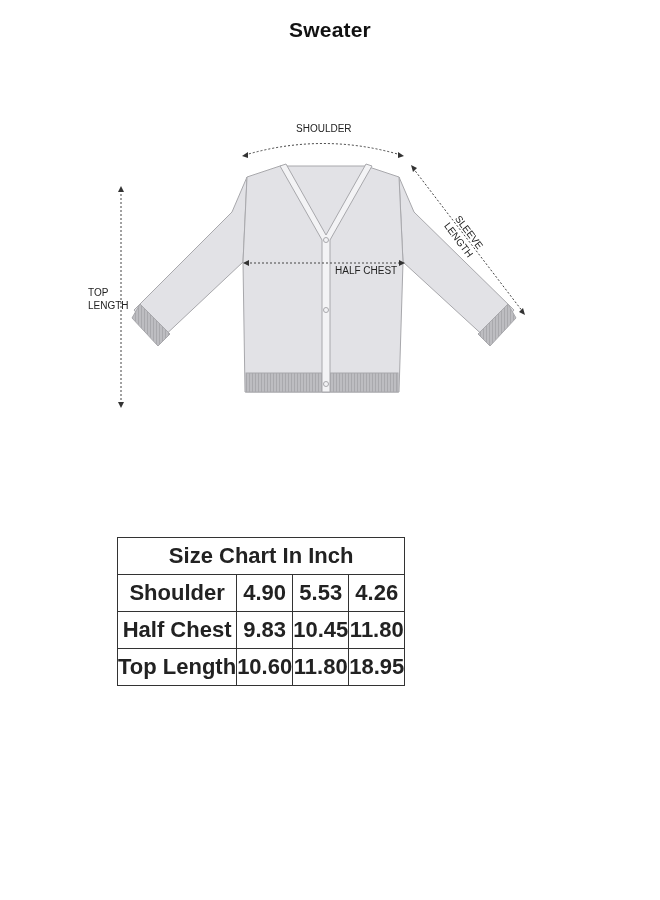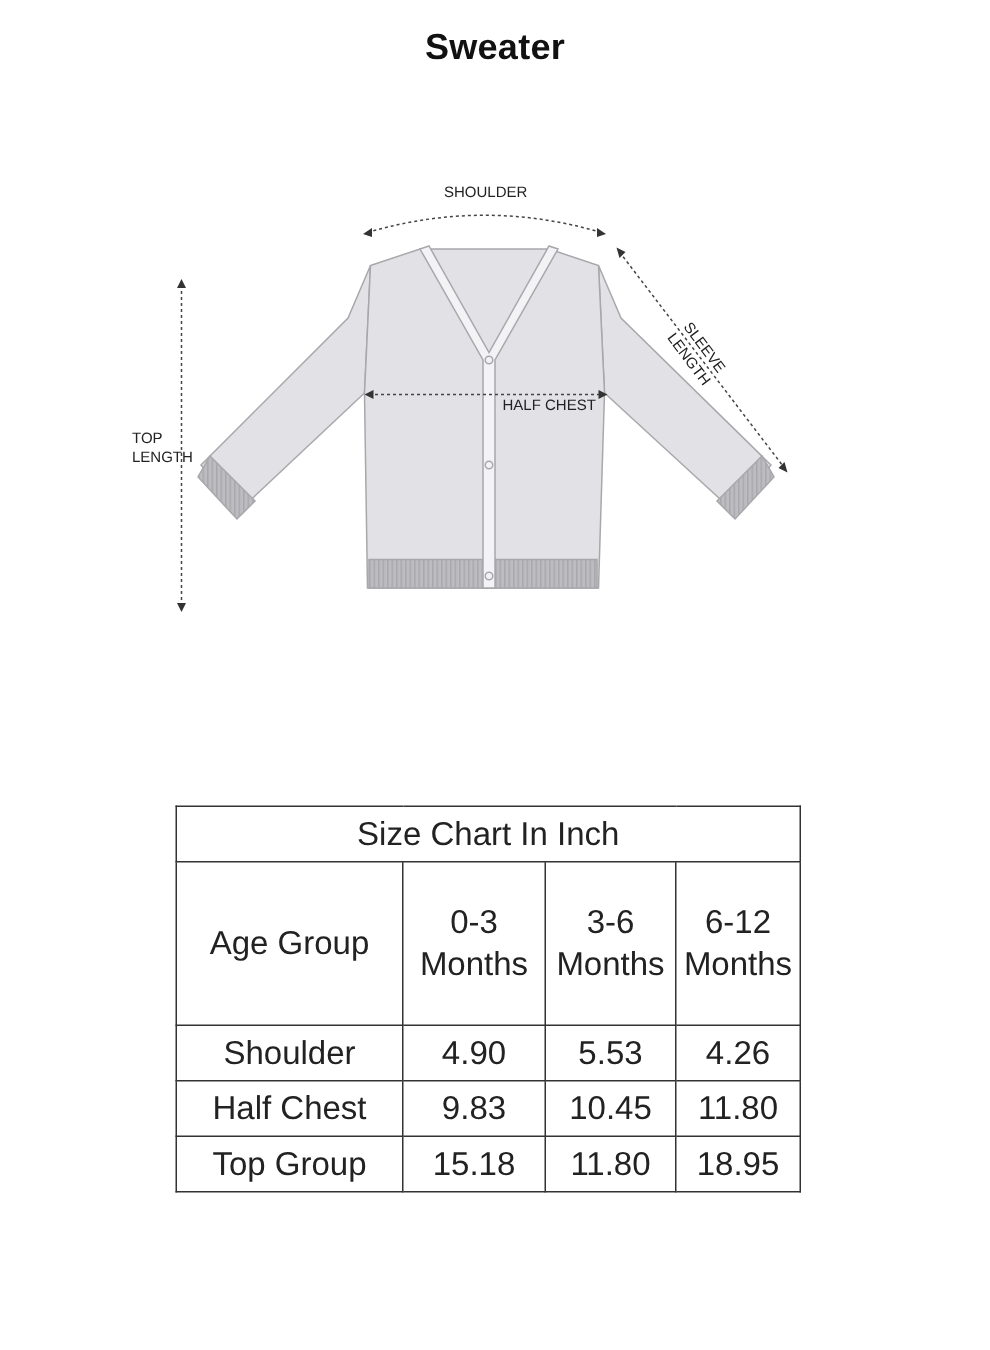--- a/index.html
+++ b/index.html
@@ -1,21 +1,21 @@
 <!DOCTYPE html>
 <html><head>
 <meta charset="utf-8">
 <style>
   html, body { margin: 0; padding: 0; background: #ffffff; }
   body { width: 660px; height: 900px; position: relative; overflow: hidden; font-family: "Liberation Sans", sans-serif; color: #1a1a1a; }
-  .title { position: absolute; left: 0; top: 18px; width: 660px; text-align: center; font-size: 24px; font-weight: bold; color: #111; letter-spacing: 0.2px; }
+  .title { position: absolute; left: 0; top: 18px; width: 660px; text-align: center; font-size: 21px; font-weight: bold; color: #111; letter-spacing: 0.2px; }
   .diagram { position: absolute; left: 0; top: 100px; width: 660px; height: 330px; }
   .lbl { position: absolute; font-size: 10px; color: #222; font-family: "Liberation Sans", sans-serif; line-height: 13px; }
   .size-table { position: absolute; left: 117px; top: 537px; border-collapse: collapse; font-family: "Liberation Sans", sans-serif; color: #222; }
-  .size-table td { border: 1.5px solid #333; text-align: center; font-size: 22px; padding: 0; line-height: 28px; }
+  .size-table td { border: 1.5px solid #333; text-align: center; font-size: 22px; padding: 0; line-height: 28px; font-weight: bold; }
   .size-table .cap { height: 36px; font-size: 22px; }
   .size-table .hdr td { height: 108px; }
   .size-table .row td { height: 36px; }
   .col0 { width: 150px; } .col1 { width: 94px; } .col2 { width: 86px; } .col3 { width: 82px; }
 </style>
 </head>
 <body>
 
 <div class="title">Sweater</div>
 
@@ -71,47 +71,32 @@
     <div>SLEEVE</div>
     <div>LENGTH</div>
   </div>
 </div>
 
 <table class="size-table">
   <tbody>
       <tr>
     <td class="cap" colspan="4">Size Chart In Inch</td>
   </tr>
-  <tr class="hdr">
-    <td class="col0">Age Group</td>
-    <td class="col1">
-          <div>0-3</div>
-          <div>Months</div>
-        </td>
-    <td class="col2">
-          <div>3-6</div>
-          <div>Months</div>
-        </td>
-    <td class="col3">
-          <div>6-12</div>
-          <div>Months</div>
-        </td>
-  </tr>
   <tr class="row">
     <td>Shoulder</td>
     <td>4.90</td>
     <td>5.53</td>
     <td>4.26</td>
   </tr>
   <tr class="row">
     <td>Half Chest</td>
     <td>9.83</td>
     <td>10.45</td>
     <td>11.80</td>
   </tr>
   <tr class="row">
-    <td>Top Group</td>
-    <td>15.18</td>
+    <td>Top Length</td>
+    <td>10.60</td>
     <td>11.80</td>
     <td>18.95</td>
   </tr>
 </tbody>
   </table>
 
 </body></html>

